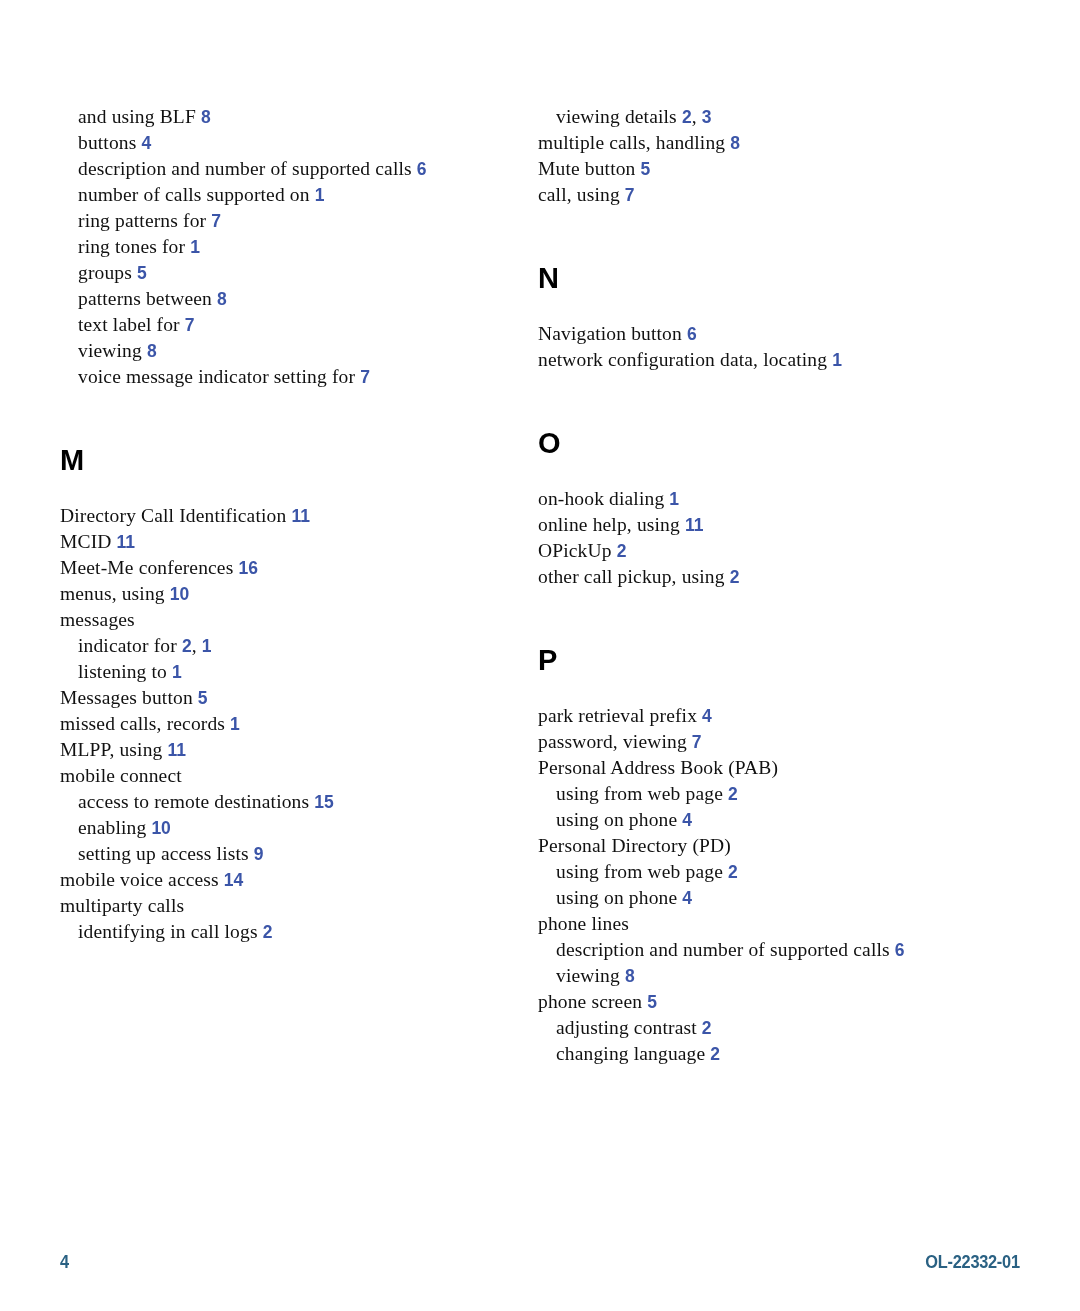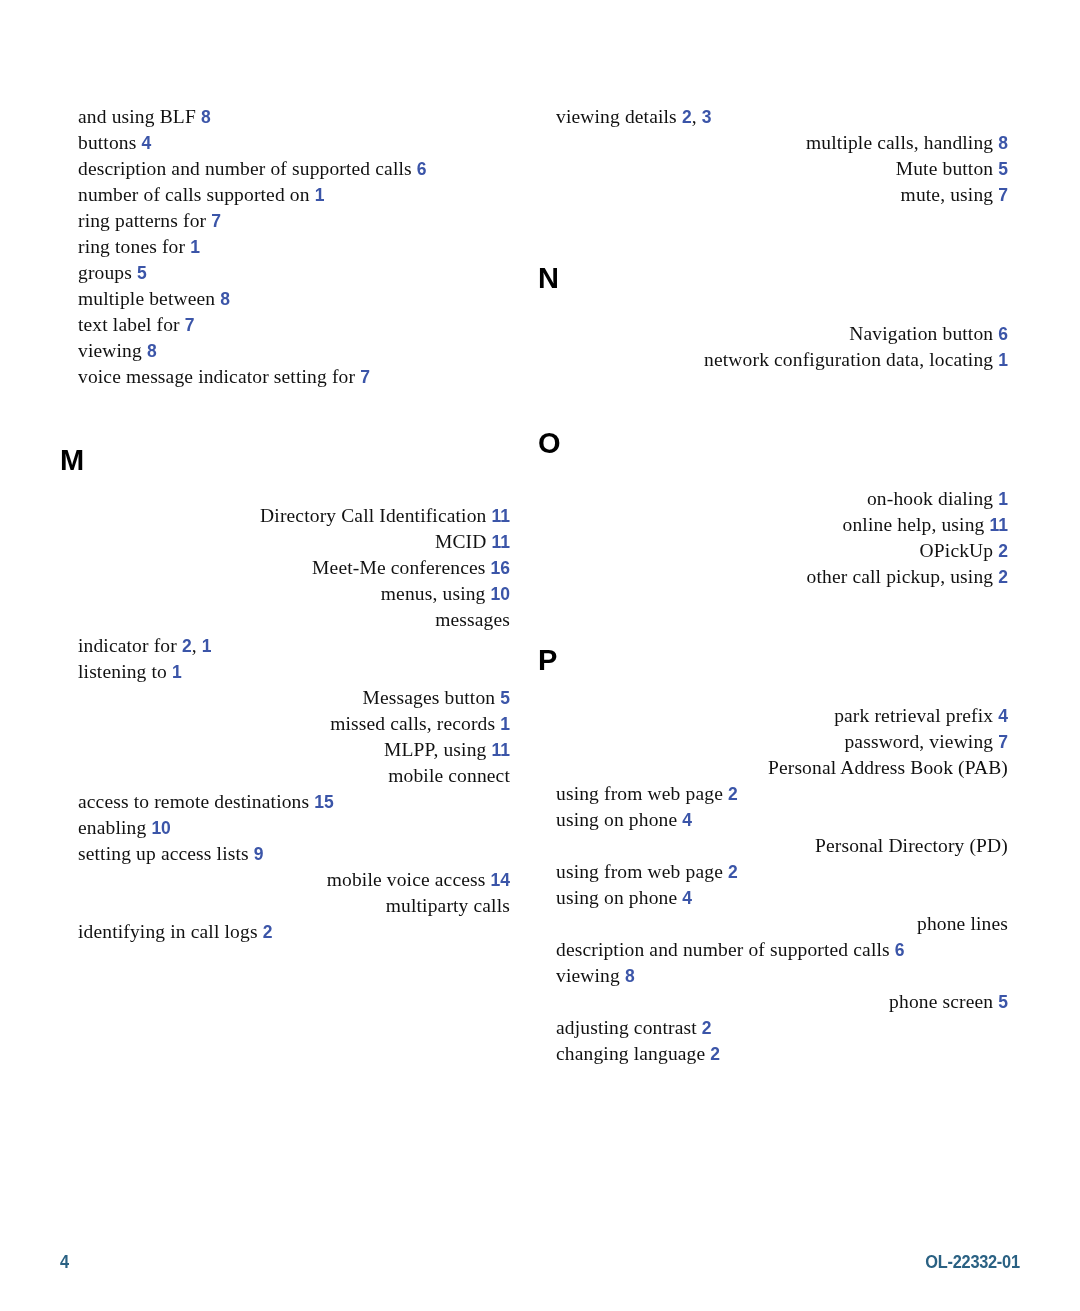--- a/index.html
+++ b/index.html
@@ -32,21 +32,21 @@
   .column-right { left: 538px; width: 470px; }
 
   
   .entry {
     font-size: 19.5px;
     line-height: 26px;
     color: #111111;
     white-space: nowrap;
     letter-spacing: 0.15px;
   }
-  .entry.lvl1 { padding-left: 0; text-align: right; }
+  .entry.lvl1 { padding-left: 0; }
   .entry.lvl2 { padding-left: 18px; }
 
   .term { color: #111111; }
 
   .refs { color: #111111; }
   .ref {
     color: #3b55a8;
     font-weight: bold;
     font-size: 17.5px;
     font-family: "Liberation Sans", "DejaVu Sans", sans-serif;
@@ -110,21 +110,21 @@
 
   <div class="columns">
     <div class="column column-left">
         <div class="entry lvl2"><span class="term">and using BLF</span><span class="refs"> <span class="ref">8</span></span></div>
         <div class="entry lvl2"><span class="term">buttons</span><span class="refs"> <span class="ref">4</span></span></div>
         <div class="entry lvl2"><span class="term">description and number of supported calls</span><span class="refs"> <span class="ref">6</span></span></div>
         <div class="entry lvl2"><span class="term">number of calls supported on</span><span class="refs"> <span class="ref">1</span></span></div>
         <div class="entry lvl2"><span class="term">ring patterns for</span><span class="refs"> <span class="ref">7</span></span></div>
         <div class="entry lvl2"><span class="term">ring tones for</span><span class="refs"> <span class="ref">1</span></span></div>
         <div class="entry lvl2"><span class="term">groups</span><span class="refs"> <span class="ref">5</span></span></div>
-        <div class="entry lvl2"><span class="term">multiple between</span><span class="refs"> <span class="ref">8</span></span></div>
+        <div class="entry lvl2"><span class="term">patterns between</span><span class="refs"> <span class="ref">8</span></span></div>
         <div class="entry lvl2"><span class="term">text label for</span><span class="refs"> <span class="ref">7</span></span></div>
         <div class="entry lvl2"><span class="term">viewing</span><span class="refs"> <span class="ref">8</span></span></div>
         <div class="entry lvl2"><span class="term">voice message indicator setting for</span><span class="refs"> <span class="ref">7</span></span></div>
         <div class="heading-block">
           <div class="letter-heading">M</div>
         </div>
         <div class="entry lvl1"><span class="term">Directory Call Identification</span><span class="refs"> <span class="ref">11</span></span></div>
         <div class="entry lvl1"><span class="term">MCID</span><span class="refs"> <span class="ref">11</span></span></div>
         <div class="entry lvl1"><span class="term">Meet-Me conferences</span><span class="refs"> <span class="ref">16</span></span></div>
         <div class="entry lvl1"><span class="term">menus, using</span><span class="refs"> <span class="ref">10</span></span></div>
@@ -139,21 +139,21 @@
         <div class="entry lvl2"><span class="term">enabling</span><span class="refs"> <span class="ref">10</span></span></div>
         <div class="entry lvl2"><span class="term">setting up access lists</span><span class="refs"> <span class="ref">9</span></span></div>
         <div class="entry lvl1"><span class="term">mobile voice access</span><span class="refs"> <span class="ref">14</span></span></div>
         <div class="entry lvl1"><span class="term">multiparty calls</span></div>
         <div class="entry lvl2"><span class="term">identifying in call logs</span><span class="refs"> <span class="ref">2</span></span></div>
       </div>
     <div class="column column-right">
         <div class="entry lvl2"><span class="term">viewing details</span><span class="refs"> <span class="ref">2</span><span class="sep">,</span> <span class="ref">3</span></span></div>
         <div class="entry lvl1"><span class="term">multiple calls, handling</span><span class="refs"> <span class="ref">8</span></span></div>
         <div class="entry lvl1"><span class="term">Mute button</span><span class="refs"> <span class="ref">5</span></span></div>
-        <div class="entry lvl1"><span class="term">mute, using</span><span class="refs"> <span class="ref">7</span></span></div>
+        <div class="entry lvl1"><span class="term">call, using</span><span class="refs"> <span class="ref">7</span></span></div>
         <div class="heading-block">
           <div class="letter-heading">N</div>
         </div>
         <div class="entry lvl1"><span class="term">Navigation button</span><span class="refs"> <span class="ref">6</span></span></div>
         <div class="entry lvl1"><span class="term">network configuration data, locating</span><span class="refs"> <span class="ref">1</span></span></div>
         <div class="heading-block">
           <div class="letter-heading">O</div>
         </div>
         <div class="entry lvl1"><span class="term">on-hook dialing</span><span class="refs"> <span class="ref">1</span></span></div>
         <div class="entry lvl1"><span class="term">online help, using</span><span class="refs"> <span class="ref">11</span></span></div>

